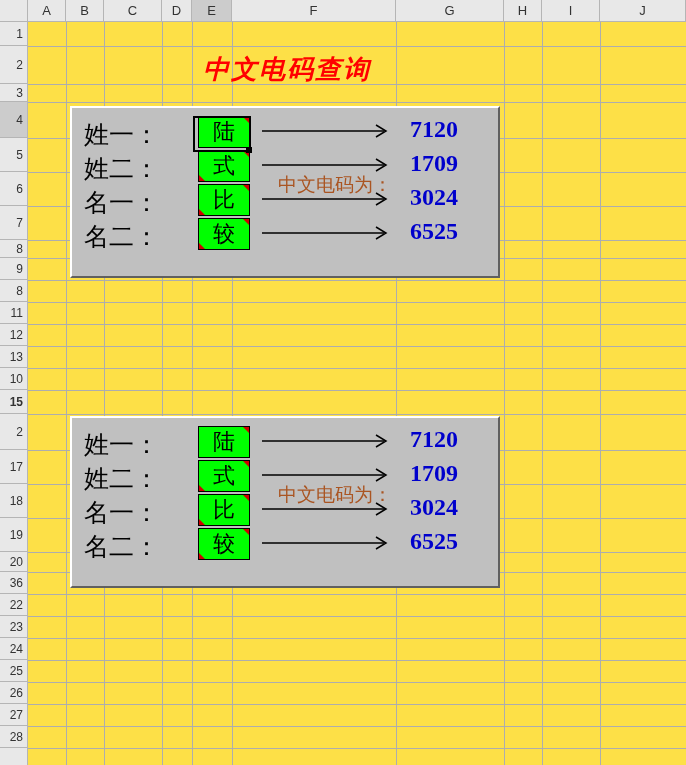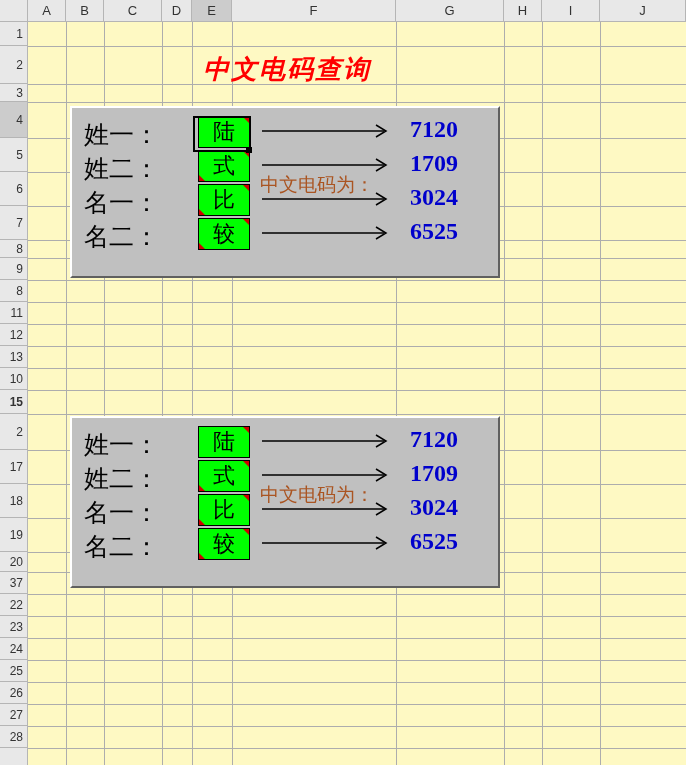--- a/index.html
+++ b/index.html
@@ -59,21 +59,21 @@
     justify-content: flex-end;
   }
   .row-headers .rh.sel { background: #ccc; }
   
   .sheet {
     position: absolute;
     top: 22px;
     left: 28px;
     right: 0;
     bottom: 0;
-    background: #fef9c3;
+    background: #fde047;
   }
   .gridlines { position: absolute; inset: 0; pointer-events: none; }
   .vline { position: absolute; top: 0; bottom: 0; width: 0; border-left: 1px solid #adadad; }
   .hline { position: absolute; left: 0; right: 0; height: 0; border-top: 1px solid #adadad; }
   
   .title {
     position: absolute;
     font-family: "STKaiti","KaiTi","SimSun",serif;
     font-weight: bold;
     font-style: italic;
@@ -139,21 +139,21 @@
     left: 335px;
     font-size: 24px;
     font-weight: bold;
     color: #0000cc;
     font-family: "Times New Roman", serif;
   }
   .midtext {
     position: absolute;
     left: 188px;
     width: 150px;
-    text-align: left;
+    text-align: center;
     font-size: 19px;
     color: #aa5522;
     font-family: Liberation Serif, serif;
     white-space: nowrap;
   }
   
   .active-cell {
     position: absolute;
     border: 2px solid #000;
     background: transparent;
@@ -201,21 +201,21 @@
     <div class="rh" style="height: 22px;">11</div>
     <div class="rh" style="height: 22px;">12</div>
     <div class="rh" style="height: 22px;">13</div>
     <div class="rh" style="height: 22px;">10</div>
     <div class="rh" style="height: 24px; font-weight: bold;">15</div>
     <div class="rh" style="height: 36px;">2</div>
     <div class="rh" style="height: 34px;">17</div>
     <div class="rh" style="height: 34px; padding-left: 10px;">18</div>
     <div class="rh" style="height: 34px;">19</div>
     <div class="rh" style="height: 20px;">20</div>
-    <div class="rh" style="height: 22px;">37</div>
+    <div class="rh" style="height: 22px;">36</div>
     <div class="rh" style="height: 22px;">22</div>
     <div class="rh" style="height: 22px;">23</div>
     <div class="rh" style="height: 22px;">24</div>
     <div class="rh" style="height: 22px;">25</div>
     <div class="rh" style="height: 22px;">26</div>
     <div class="rh" style="height: 22px;">27</div>
     <div class="rh" style="height: 22px;">28</div>
   </div>
 
 <div class="sheet">

